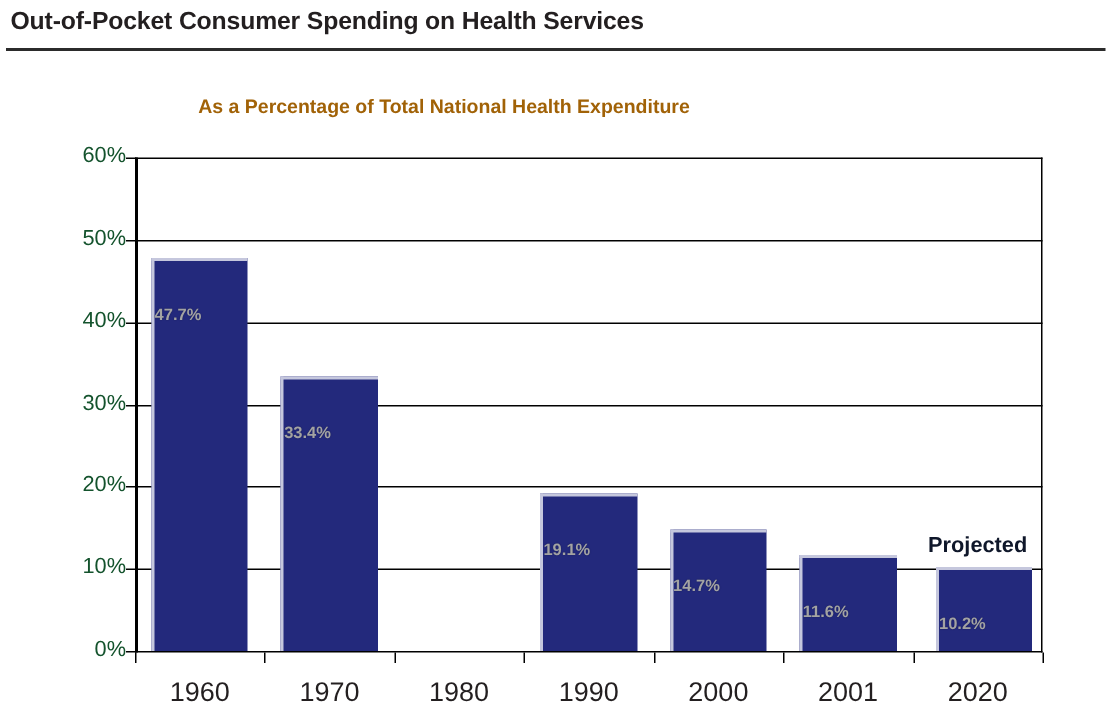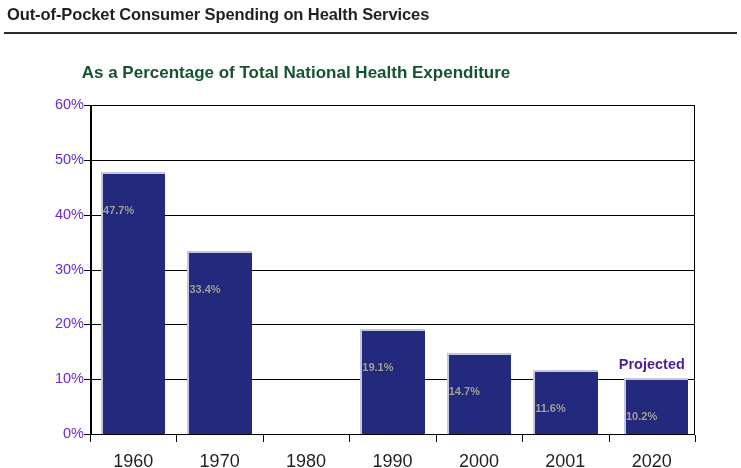--- a/index.html
+++ b/index.html
@@ -50,23 +50,23 @@
     top: 36px;
     width: 741px;
     height: 432px;
   }
   #chart-subtitle {
     position: absolute;
     left: 0;
     top: 27px;
     width: 592px;
     text-align: center;
-    font-size: 17px;
-    font-weight: bold;
-    color: #14532d;
+    font-size: 13px;
+    font-weight: bold;
+    color: #a16207;
   }
 
   
   #plot {
     position: absolute;
     left: 90px;       
     top: 69px;        
     width: 605px;
     height: 329px;    
   }
@@ -99,21 +99,21 @@
     width: 7px;
     height: 1px;
     background: #000000;
   }
   .ylabel {
     position: absolute;
     right: 0;
     width: 46px;
     text-align: right;
     font-size: 14.5px;
-    color: #6d28d9;
+    color: #14532d;
   }
   #ylabels {
     position: absolute;
     left: 30px;
     top: 69px;
     width: 54px;
     height: 340px;
   }
 
   .xtick {
@@ -146,21 +146,21 @@
     color: #a3a3a3;
     font-size: 11px;
     font-weight: bold;
     text-shadow: 0 0 1px rgba(0,0,0,0.35);
   }
   #projected-note {
     position: absolute;
     text-align: center;
     font-size: 14.5px;
     font-weight: bold;
-    color: #4c1d95;
+    color: #0f172a;
     white-space: nowrap;
   }
 </style>
 </head>
 <body>
 
 <div id="header-band">
   <div id="header-title">Out-of-Pocket Consumer Spending on Health Services</div>
   <div id="header-rule"></div>
 </div>

